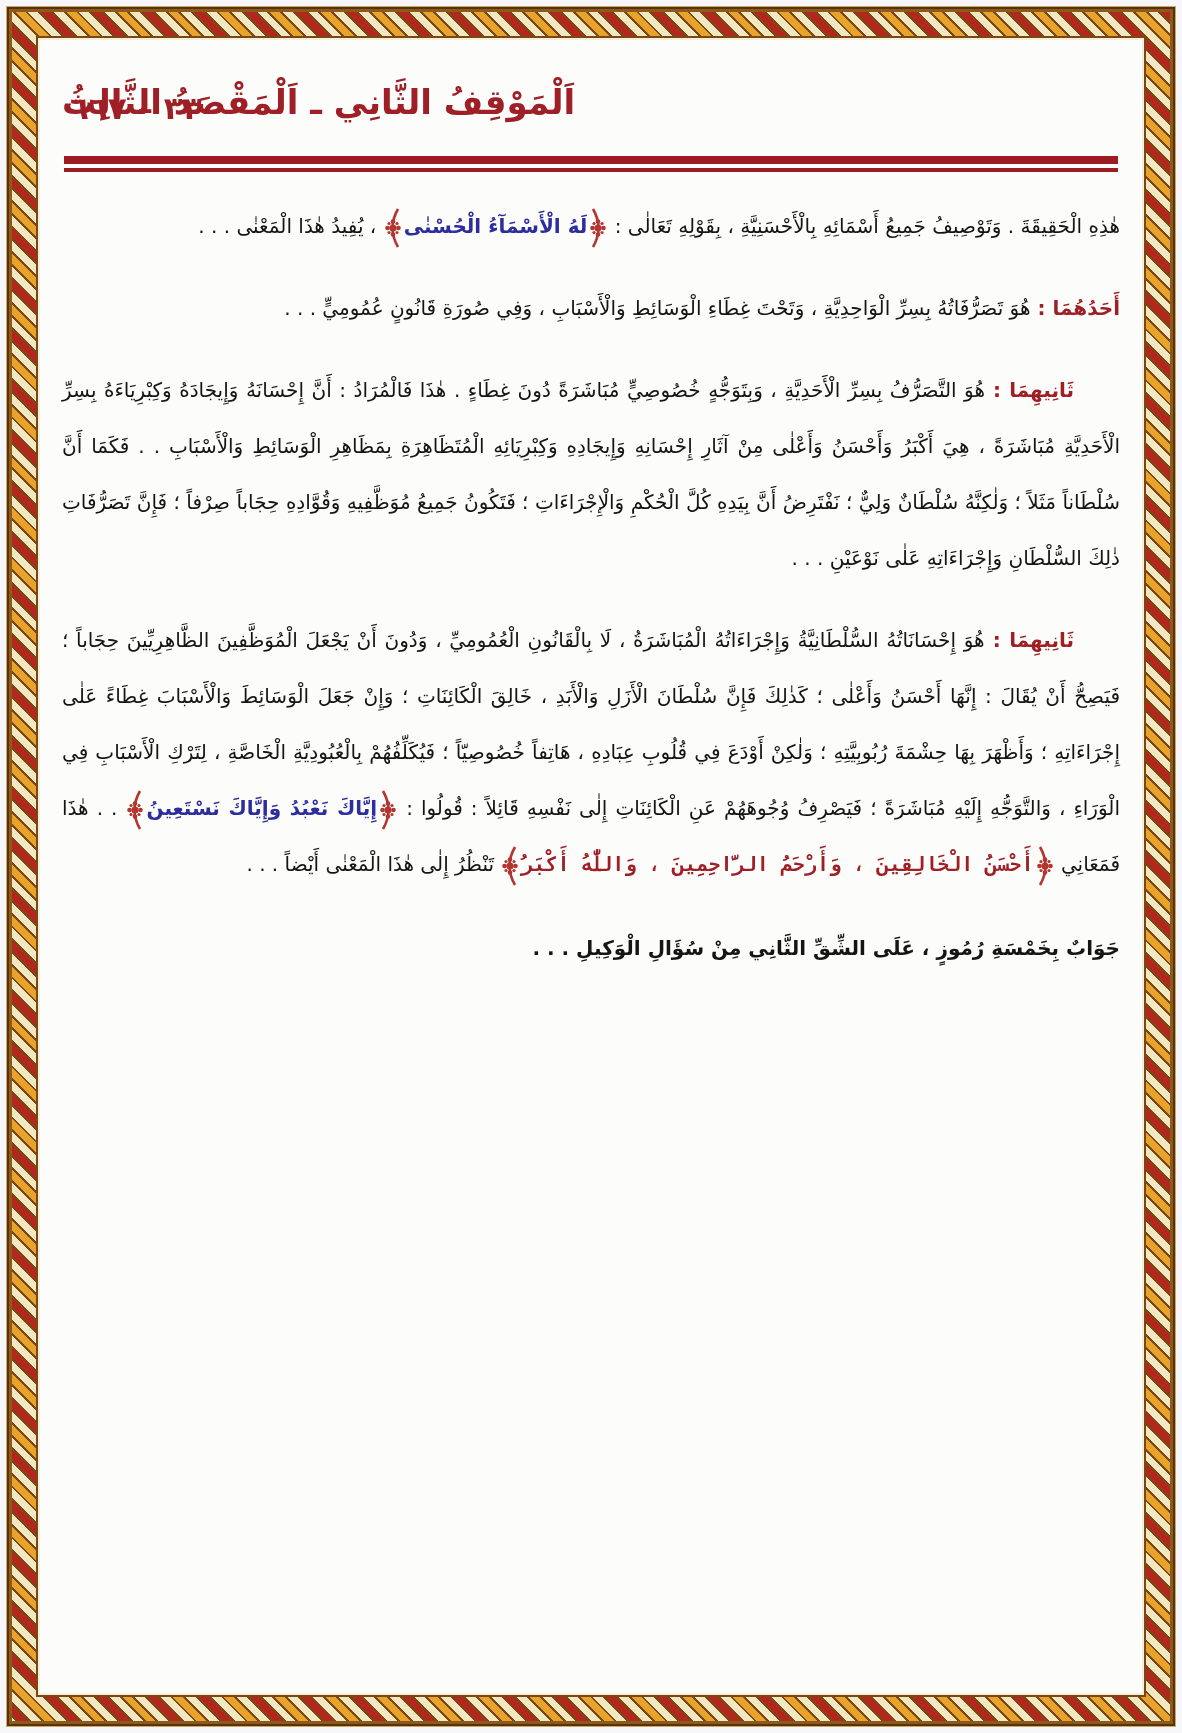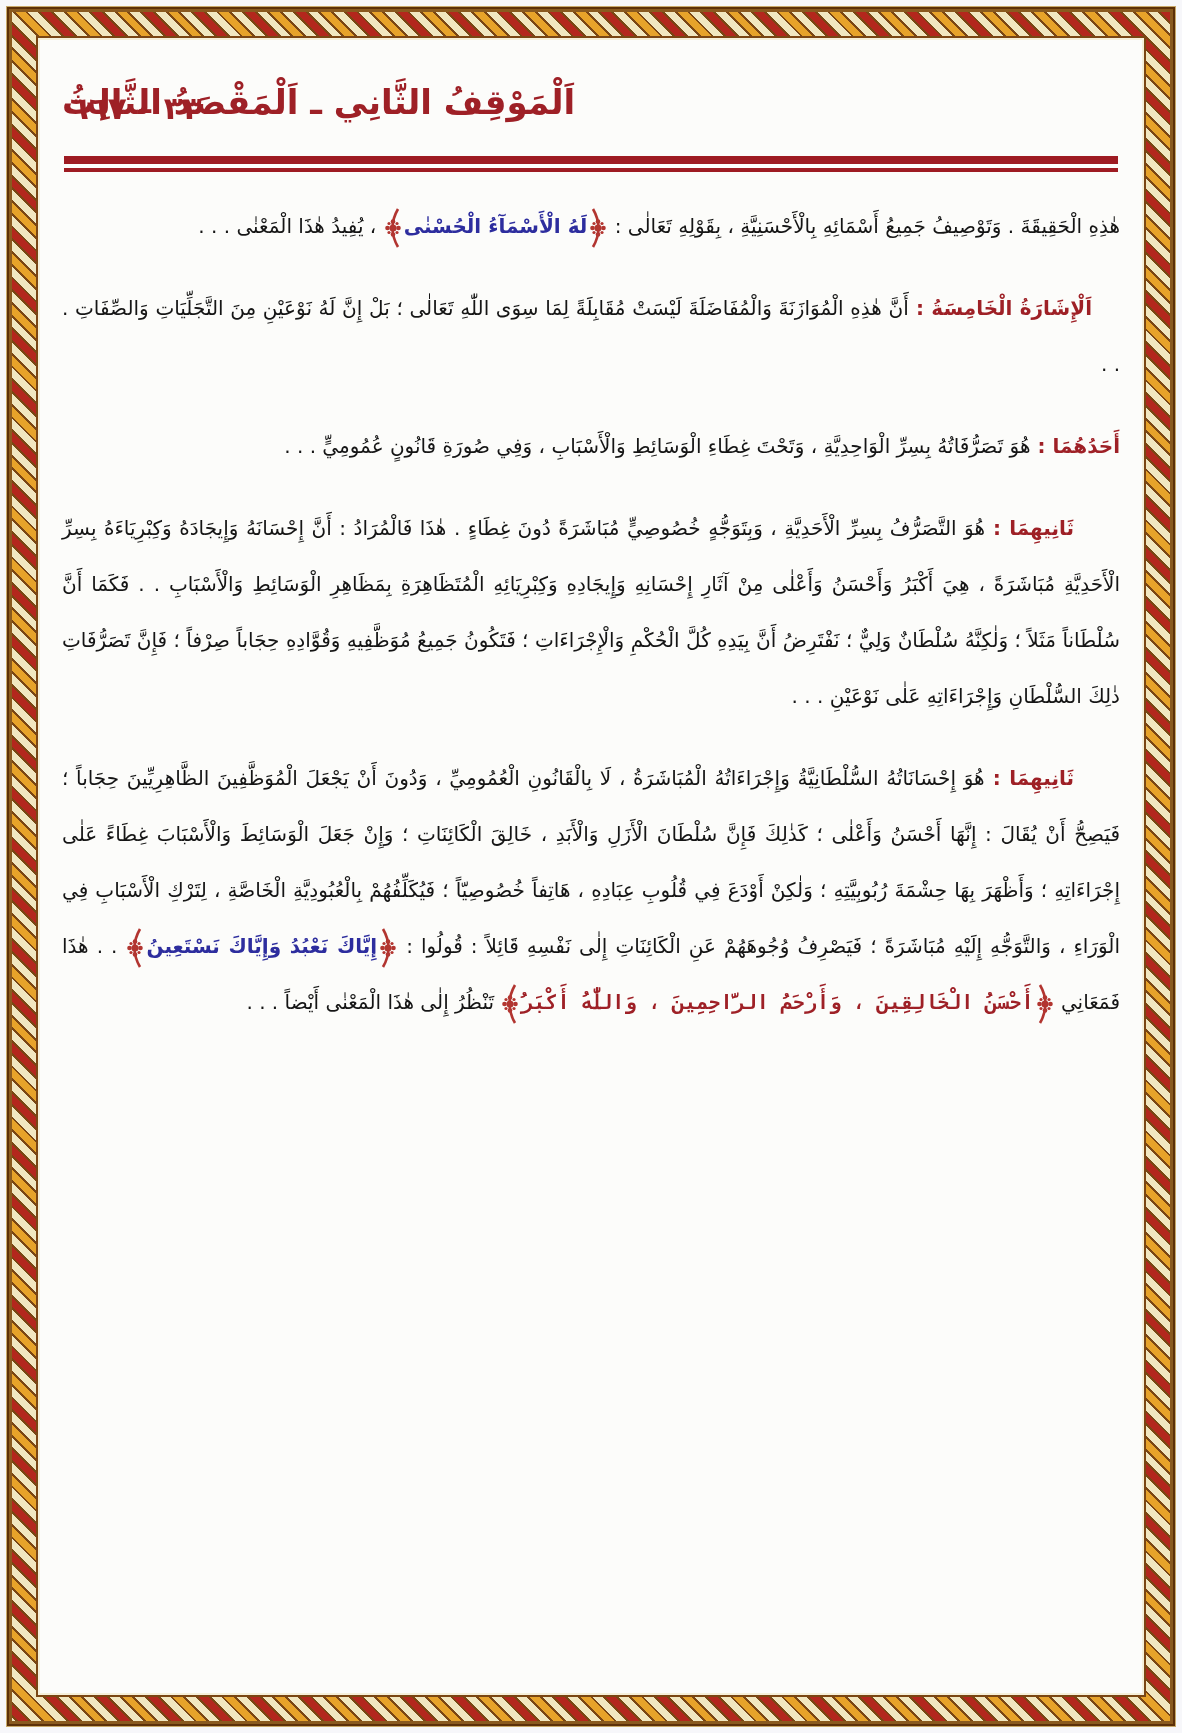--- a/index.html
+++ b/index.html
@@ -117,23 +117,20 @@
       <div class="body-text">
 
         <p>
           <span>هٰذِهِ الْحَقِيقَةَ . وَتَوْصِيفُ جَمِيعُ أَسْمَائِهِ بِالْأَحْسَنِيَّةِ ، بِقَوْلِهِ تَعَالٰى : </span><svg class="bracket" viewBox="0 0 17 42">
               <use href="#bracket-right-shape"></use>
             </svg><span class="seg-quote-blue">لَهُ الْأَسْمَآءُ الْحُسْنٰى</span><svg class="bracket" viewBox="0 0 17 42">
               <use href="#bracket-left-shape"></use>
             </svg><span> ، يُفِيدُ هٰذَا الْمَعْنٰى . . .</span>
         </p>
 
-        <p class="indent-sm">
-          <span class="seg-heading">اَلْإِشَارَةُ الْخَامِسَةُ : </span><span>أَنَّ هٰذِهِ الْمُوَازَنَةَ وَالْمُفَاضَلَةَ لَيْسَتْ مُقَابِلَةً لِمَا سِوَى اللّٰهِ تَعَالٰى ؛ بَلْ إِنَّ لَهُ نَوْعَيْنِ مِنَ التَّجَلِّيَاتِ وَالصِّفَاتِ . . .</span>
-        </p>
 
         <p>
           <span class="seg-heading">أَحَدُهُمَا : </span><span>هُوَ تَصَرُّفَاتُهُ بِسِرِّ الْوَاحِدِيَّةِ ، وَتَحْتَ غِطَاءِ الْوَسَائِطِ وَالْأَسْبَابِ ، وَفِي صُورَةِ قَانُونٍ عُمُومِيٍّ . . .</span>
         </p>
 
         <p class="indent-md">
           <span class="seg-heading">ثَانِيهِمَا : </span><span>هُوَ التَّصَرُّفُ بِسِرِّ الْأَحَدِيَّةِ ، وَبِتَوَجُّهٍ خُصُوصِيٍّ مُبَاشَرَةً دُونَ غِطَاءٍ . هٰذَا فَالْمُرَادُ : أَنَّ إِحْسَانَهُ وَإِيجَادَهُ وَكِبْرِيَاءَهُ بِسِرِّ الْأَحَدِيَّةِ مُبَاشَرَةً ، هِيَ أَكْبَرُ وَأَحْسَنُ وَأَعْلٰى مِنْ آثَارِ إِحْسَانِهِ وَإِيجَادِهِ وَكِبْرِيَائِهِ الْمُتَظَاهِرَةِ بِمَظَاهِرِ الْوَسَائِطِ وَالْأَسْبَابِ . . فَكَمَا أَنَّ سُلْطَاناً مَثَلاً ؛ وَلٰكِنَّهُ سُلْطَانٌ وَلِيٌّ ؛ نَفْتَرِضُ أَنَّ بِيَدِهِ كُلَّ الْحُكْمِ وَالْإِجْرَاءَاتِ ؛ فَتَكُونُ جَمِيعُ مُوَظَّفِيهِ وَقُوَّادِهِ حِجَاباً صِرْفاً ؛ فَإِنَّ تَصَرُّفَاتِ ذٰلِكَ السُّلْطَانِ وَإِجْرَاءَاتِهِ عَلٰى نَوْعَيْنِ . . .</span>
         </p>
 
 
@@ -142,17 +139,18 @@
               <use href="#bracket-right-shape"></use>
             </svg><span class="seg-quote-blue">إِيَّاكَ نَعْبُدُ وَإِيَّاكَ نَسْتَعِينُ</span><svg class="bracket" viewBox="0 0 17 42">
               <use href="#bracket-left-shape"></use>
             </svg><span> . . هٰذَا فَمَعَانِي </span><svg class="bracket" viewBox="0 0 17 42">
               <use href="#bracket-right-shape"></use>
             </svg><span class="seg-quote-red">أَحْسَنُ الْخَالِقِينَ ، وَأَرْحَمُ الرَّاحِمِينَ ، وَاللّٰهُ أَكْبَرُ</span><svg class="bracket" viewBox="0 0 17 42">
               <use href="#bracket-left-shape"></use>
             </svg><span> تَنْظُرُ إِلٰى هٰذَا الْمَعْنٰى أَيْضاً . . .</span>
         </p>
 
+        <p class="footer-line">جَوَابٌ بِخَمْسَةِ رُمُوزٍ ، عَلَى الشِّقِّ الثَّانِي مِنْ سُؤَالِ الْوَكِيلِ . . .</p>
 
       </div>
     </div>
   </div>
 </div>
 
 </body></html>

